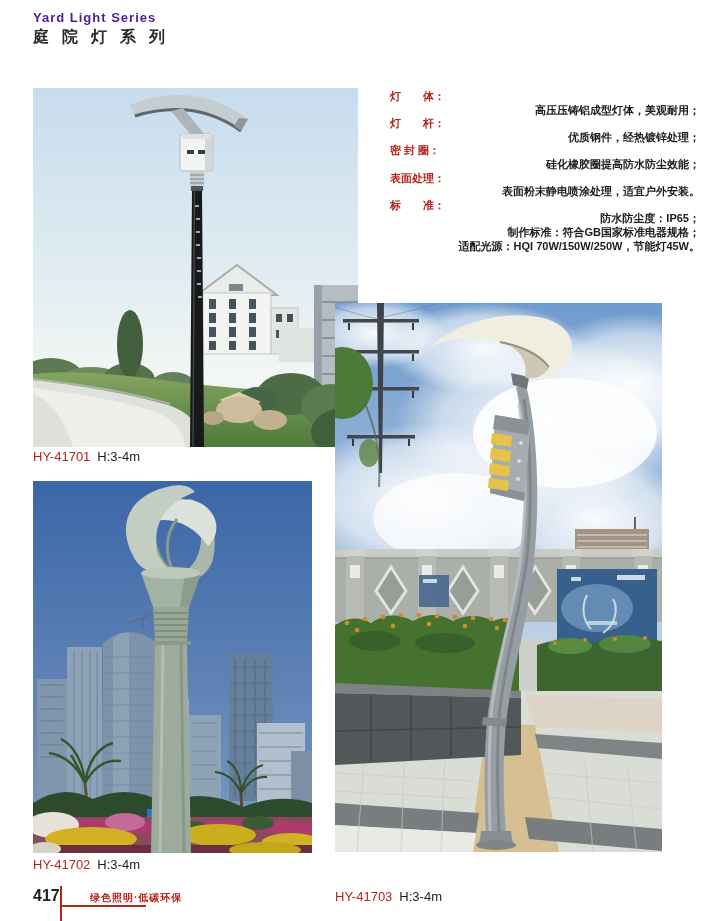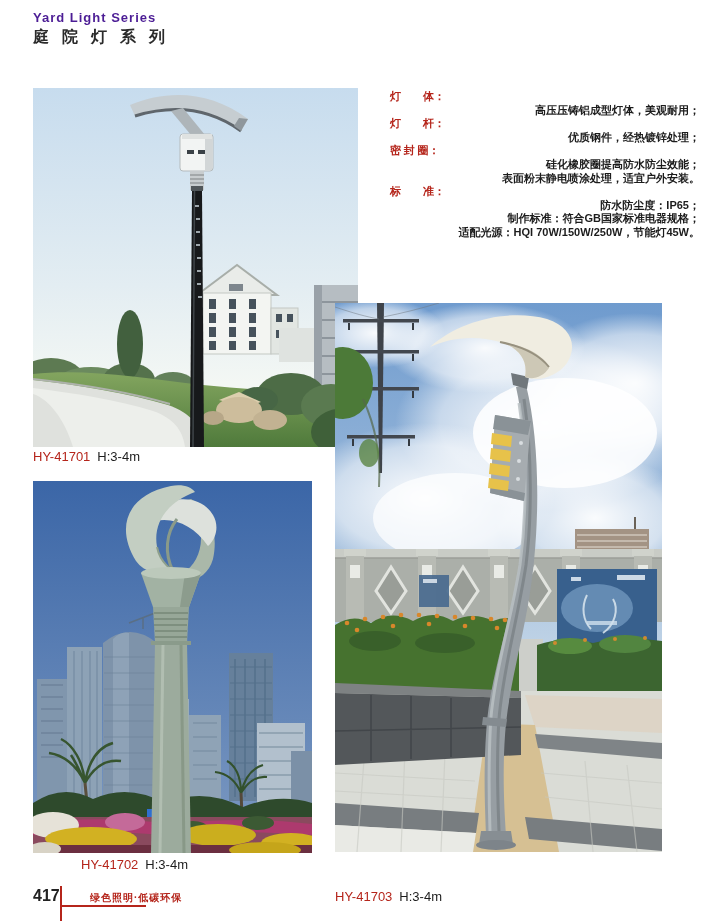--- a/index.html
+++ b/index.html
@@ -2,27 +2,27 @@
 <html style="--accent: #b5251b;"><head>
 <meta charset="utf-8">
 <style>
   html,body{margin:0;padding:0;background:#ffffff;}
   .page{position:relative;width:710px;height:921px;background:#fff;overflow:hidden;
         font-family:"Liberation Sans","DejaVu Sans",sans-serif;}
   .abs{position:absolute;}
   .title-en{left:33px;top:10px;font-size:13px;font-weight:bold;color:#4c1d95;letter-spacing:1px;}
   .title-zh{left:33px;top:27px;font-size:16px;font-weight:bold;color:#2b2b2b;letter-spacing:13px;white-space:nowrap;}
   .specs{left:390px;top:90px;width:310px;font-size:11px;font-weight:bold;line-height:13.6px;}
-  .specs .lab{color:var(--accent,#b5251b);font-family:Liberation Serif, serif;}
+  .specs .lab{color:var(--accent,#b5251b);}
   .specs .bod{color:#1c1c1c;text-align:right;}
   .caption{font-size:13px;font-weight:normal;white-space:nowrap;}
   .caption .model{color:var(--accent,#b5251b);}
   .caption .ht{color:#1d1d1d;margin-left:7px;}
   .cap1{left:33px;top:449px;}
-  .cap2{left:33px;top:857px;margin-left:48px;}
+  .cap2{left:33px;top:857px;}
   .cap3{left:335px;top:857px;z-index:5;margin-top:32px;}
   .photo{display:block;line-height:0;}
   .photo1{left:33px;top:88px;width:325px;height:359px;z-index:1;}
   .photo2{left:33px;top:481px;width:279px;height:372px;z-index:1;}
   .photo3{left:335px;top:303px;width:327px;height:549px;z-index:3;}
   .pagenum{left:33px;top:887px;font-size:16px;font-weight:bold;color:#222;text-align:right;}
   .f-vline{left:60px;top:886px;width:2px;height:35px;background:var(--accent,#b5251b);}
   .f-slogan{left:66px;top:891px;font-size:10px;font-weight:bold;color:var(--accent,#b5251b);letter-spacing:1px;white-space:nowrap;padding-left:24px;}
   .f-hline{left:60px;top:905px;width:86px;height:2px;background:var(--accent,#b5251b);}
 </style>
@@ -363,20 +363,21 @@
     <span class="model">HY-41703</span><span class="ht">H:3-4m</span>
   </div>
 
   <section class="abs specs">
     <div class="lab">灯　　体：</div>
     <div class="bod">高压压铸铝成型灯体，美观耐用；</div>
     <div class="lab">灯　　杆：</div>
     <div class="bod">优质钢件，经热镀锌处理；</div>
     <div class="lab">密 封 圈：</div>
     <div class="bod">硅化橡胶圈提高防水防尘效能；</div>
+    <div class="lab">表面处理：</div>
     <div class="bod">表面粉末静电喷涂处理，适宜户外安装。</div>
     <div class="lab">标　　准：</div>
     <div class="bod">防水防尘度：IP65；</div>
     <div class="bod">制作标准：符合GB国家标准电器规格；</div>
     <div class="bod">适配光源：HQI 70W/150W/250W，节能灯45W。</div>
   </section>
 
   <div class="abs pagenum">417</div>
   <div class="abs f-vline"></div>
   <div class="abs f-slogan">绿色照明·低碳环保</div>

